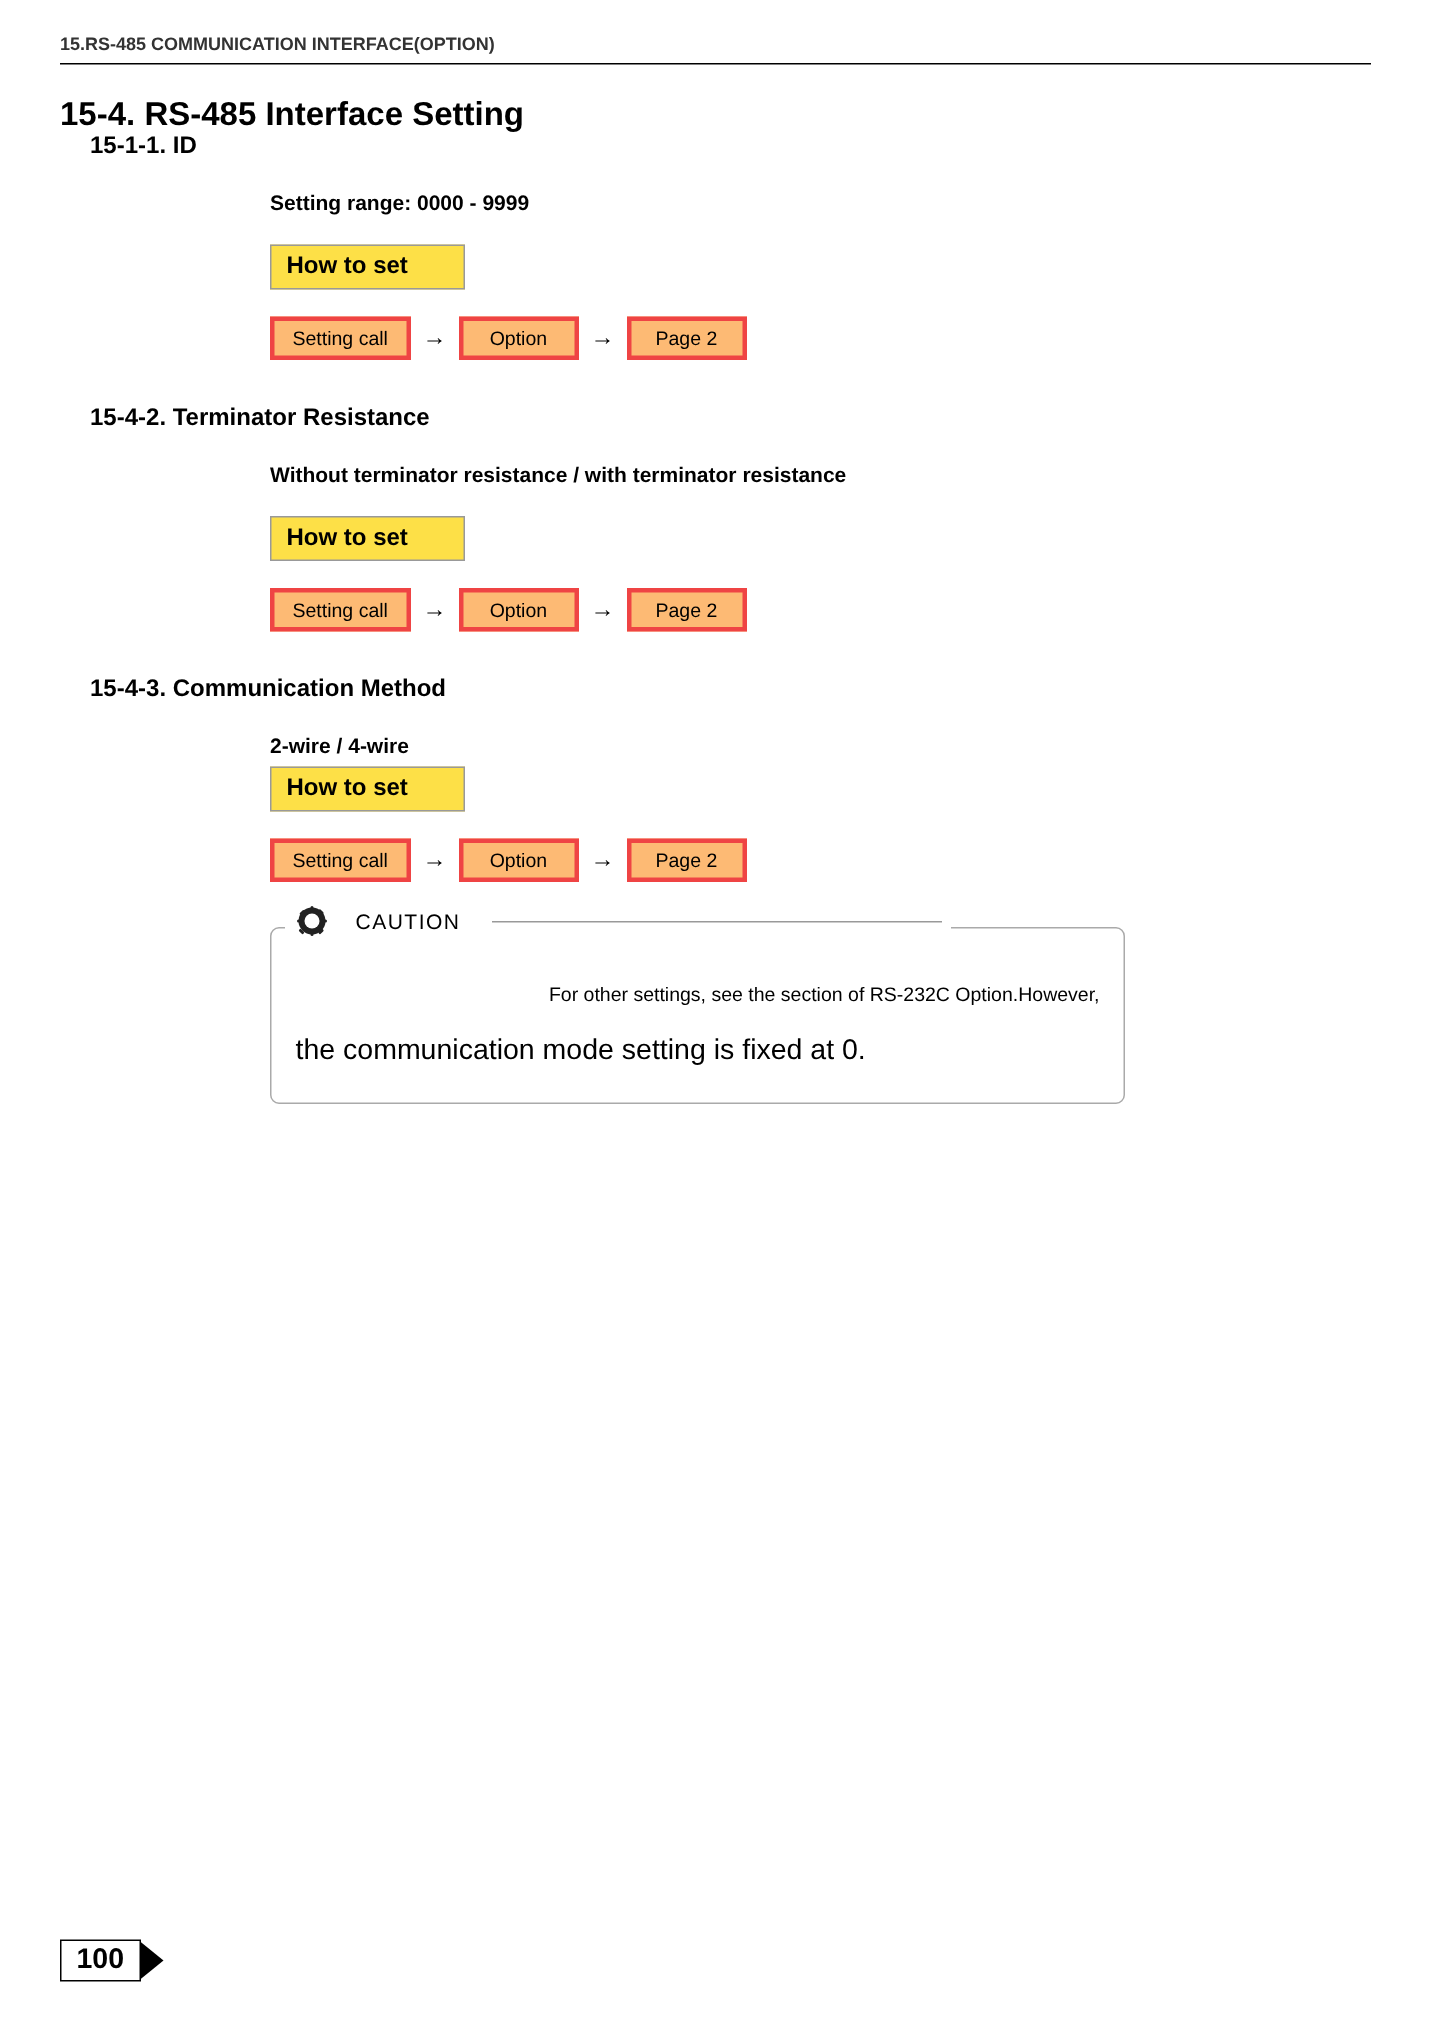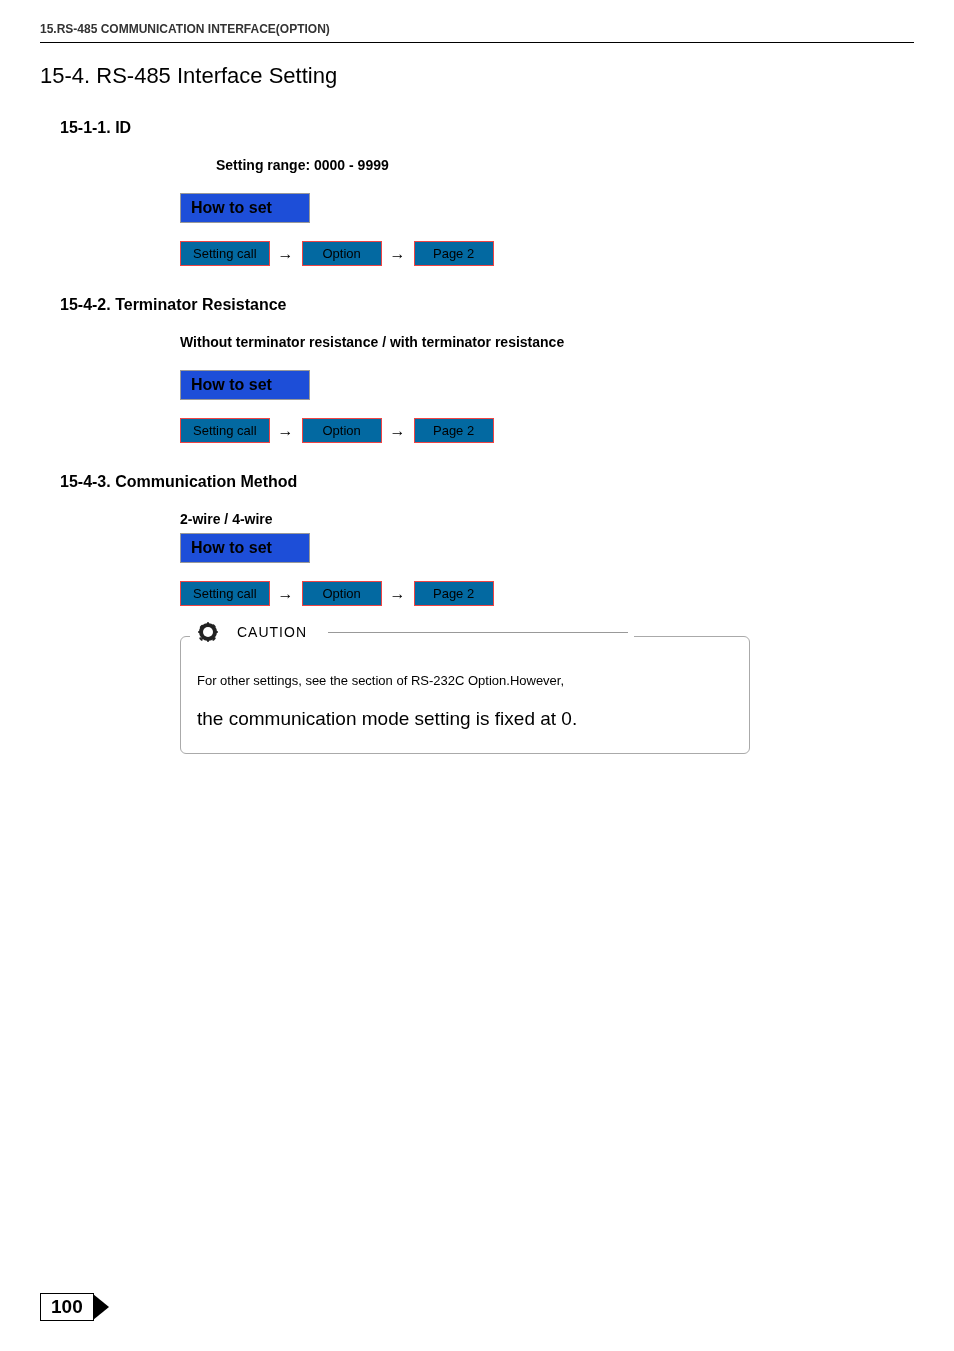--- a/index.html
+++ b/index.html
@@ -29,22 +29,21 @@
     }
 
     .header-text {
       font-size: 12px;
       color: #333;
       font-weight: bold;
     }
 
     .main-title {
       font-size: 22px;
-      font-weight: normal;
-      margin-bottom: 30px;
+      font-weight: bold;
       margin-top: 10px;
     }
 
     .section {
       margin-bottom: 30px;
     }
 
     .section-title {
       font-size: 16px;
       font-weight: bold;
@@ -53,44 +52,43 @@
     }
 
     .section-content {
       margin-left: 140px;
     }
 
     .setting-range {
       font-size: 14px;
       font-weight: bold;
       margin-bottom: 20px;
-      margin-left: 36px;
     }
 
     .how-to-set-box {
       border: 1px solid #999;
-      background: #1d4ed8;
+      background: #fde047;
       padding: 5px 10px;
       display: inline-block;
       font-size: 16px;
       font-weight: bold;
       margin-bottom: 10px;
       min-width: 130px;
     }
 
     .flow-row {
       display: flex;
       align-items: center;
       gap: 8px;
       margin-top: 8px;
     }
 
     .flow-box {
-      border: 1px solid #ef4444;
-      background: #0369a1;
+      border: 3px solid #ef4444;
+      background: #fdba74;
       padding: 4px 12px;
       font-size: 13px;
       min-width: 80px;
       text-align: center;
     }
 
     .arrow {
       font-size: 16px;
       color: #000;
     }
@@ -186,21 +184,21 @@
           <rect x="4.5" y="4.5" width="2" height="4" fill="#222" rx="1" transform="rotate(45 5.5 6.5)"></rect>
           <rect x="17" y="4" width="2" height="4" fill="#222" rx="1" transform="rotate(-45 18 6)"></rect>
           <rect x="4" y="17" width="2" height="4" fill="#222" rx="1" transform="rotate(-45 5 19)"></rect>
           <rect x="17" y="17" width="2" height="4" fill="#222" rx="1" transform="rotate(45 18 19)"></rect>
         </svg>
         <span style="font-size:14px; letter-spacing:1px;">CAUTION</span>
         <span style="display:inline-block; width: 300px; height:1px; background:#999; margin-left:4px;"></span>
       </div>
 
       <div style="border: 1px solid #aaa; border-radius: 6px; padding: 22px 16px 16px 16px;">
-        <p class="caution-text" style="font-size:13px; line-height:1.8;">For other settings, see the section of RS-232C Option.However,</p>
+        <p class="caution-text" style="font-size:13px; line-height:1.8;text-align:right;">For other settings, see the section of RS-232C Option.However,</p>
         <p class="caution-text" style="font-size:19px; line-height:1.8;">the communication mode setting is fixed at 0.</p>
       </div>
     </div>
   </div>
 
 </div>
 
 <div style="position: absolute; bottom: 30px; left: 40px; display: flex; align-items: center;">
   <div style="border: 1.5px solid #000; padding: 2px 10px; font-size: 19px; font-weight: bold; background: #fff; position: relative; z-index: 1;">
     <span>100</span>

